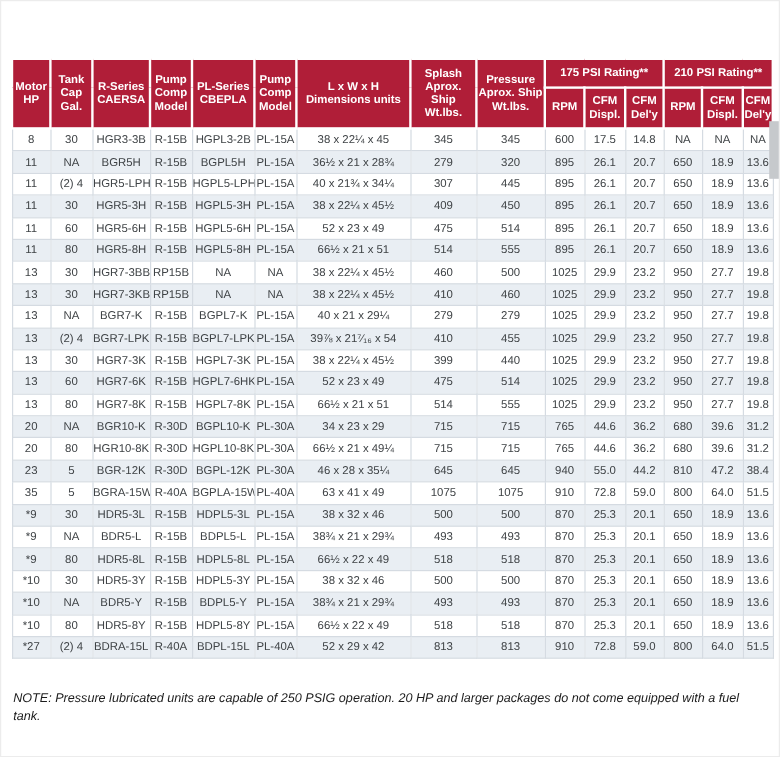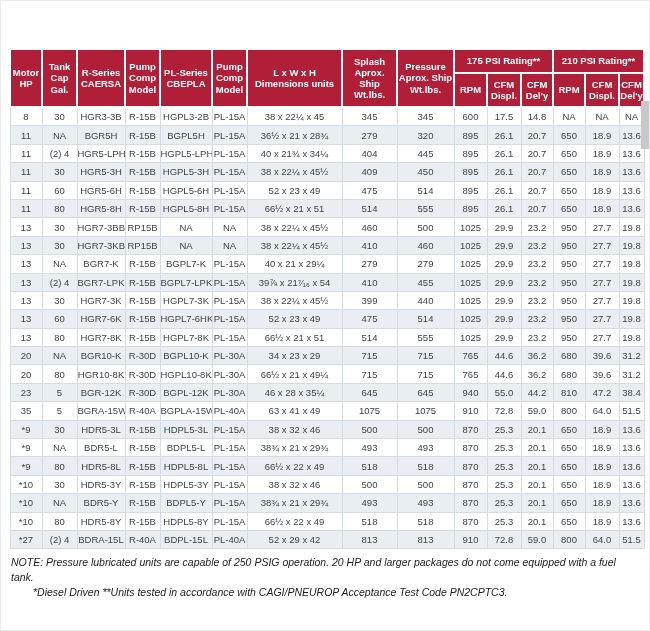--- a/index.html
+++ b/index.html
@@ -47,21 +47,21 @@
     border:1px solid #d5dbe2;
     padding:0;
     height:17.4px;
     white-space:nowrap;
     overflow:hidden;
   }
   tbody tr:nth-child(odd){background:#ffffff;}
   tbody tr:nth-child(even){background:#E9EEF3;}
   .notes{
     position:absolute;
-    left:10px;top:554px;
+    left:10px;top:574px;
     font-style:italic;
     font-size:10.5px;
     line-height:1.45;
     color:#1c1c1c;
     width:630px;
   }
   .notes .line2{margin-left:22px;}
   .edge-shadow{
     position:absolute;
     right:0px;top:100px;
@@ -170,21 +170,21 @@
             <td>13.6</td>
           </tr>
           <tr>
             <td>11</td>
             <td>(2) 4</td>
             <td>HGR5-LPH</td>
             <td>R-15B</td>
             <td>HGPL5-LPH</td>
             <td>PL-15A</td>
             <td>40 x 21¾ x 34¼</td>
-            <td>404</td>
+            <td>307</td>
             <td>445</td>
             <td>895</td>
             <td>26.1</td>
             <td>20.7</td>
             <td>650</td>
             <td>18.9</td>
             <td>13.6</td>
           </tr>
           <tr>
             <td>11</td>
@@ -544,16 +544,15 @@
             <td>51.5</td>
           </tr>
         </tbody>
     </table>
   </div>
 
   <div class="edge-shadow"></div>
 
   <div class="notes">
     <div class="line1">NOTE: Pressure lubricated units are capable of 250 PSIG operation.  20 HP and larger packages do not come equipped with a fuel tank.</div>
-    <div class="line2">*Diesel Driven  **Units tested in accordance with CAGI/PNEUROP Acceptance Test Code PN2CPTC3.</div>
   </div>
 
 </div>
 
 </body></html>

